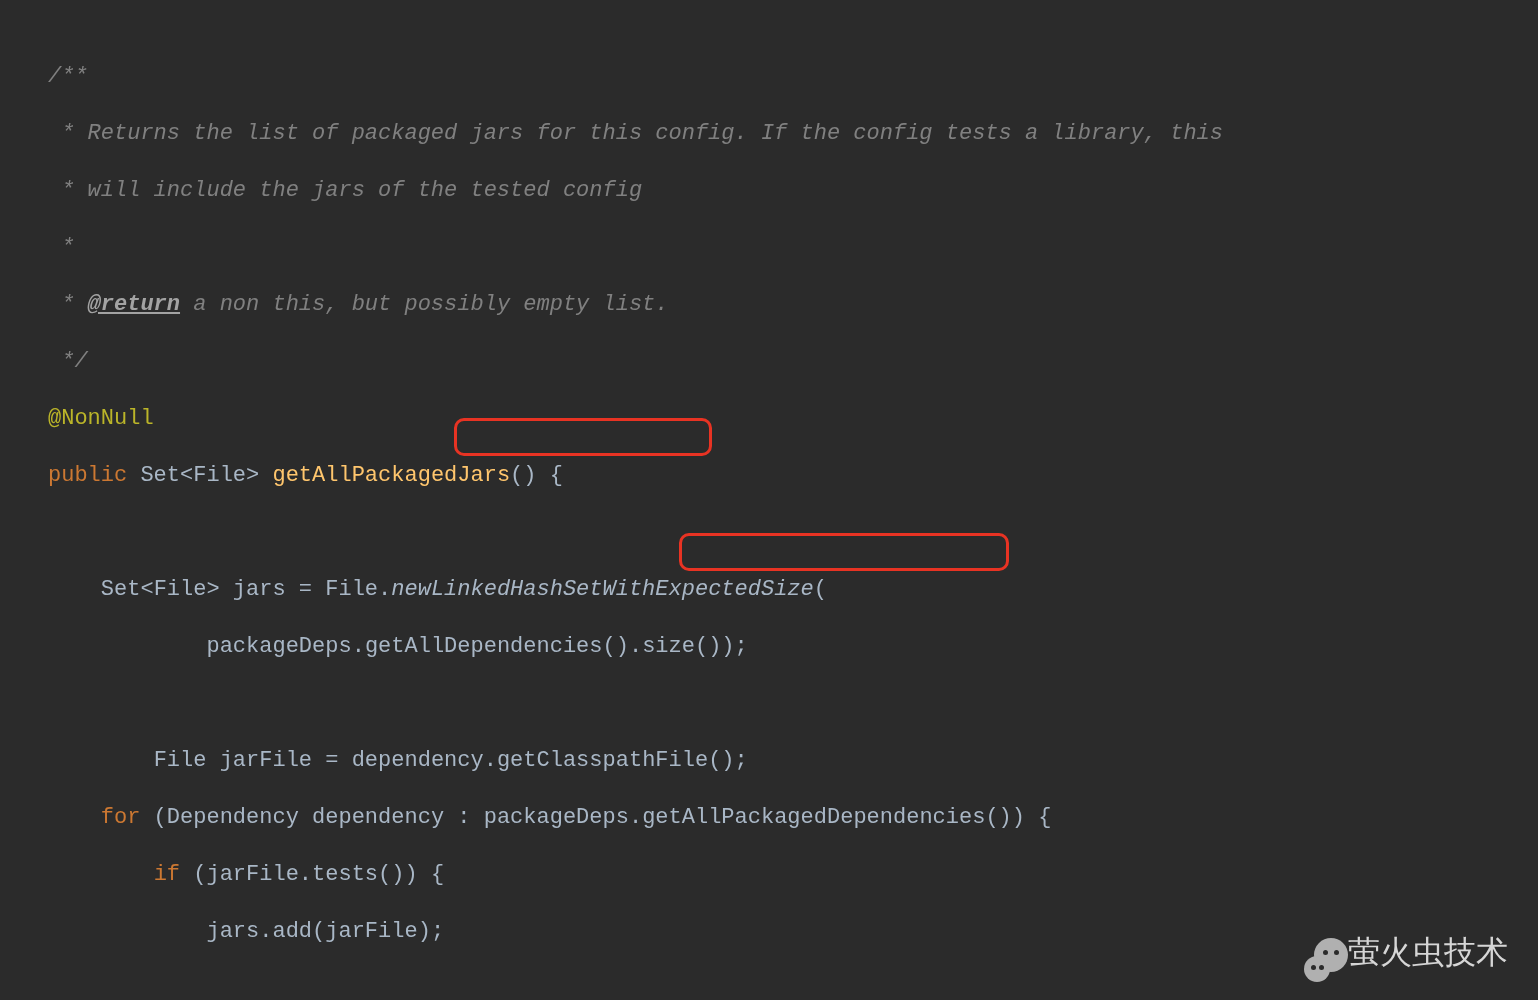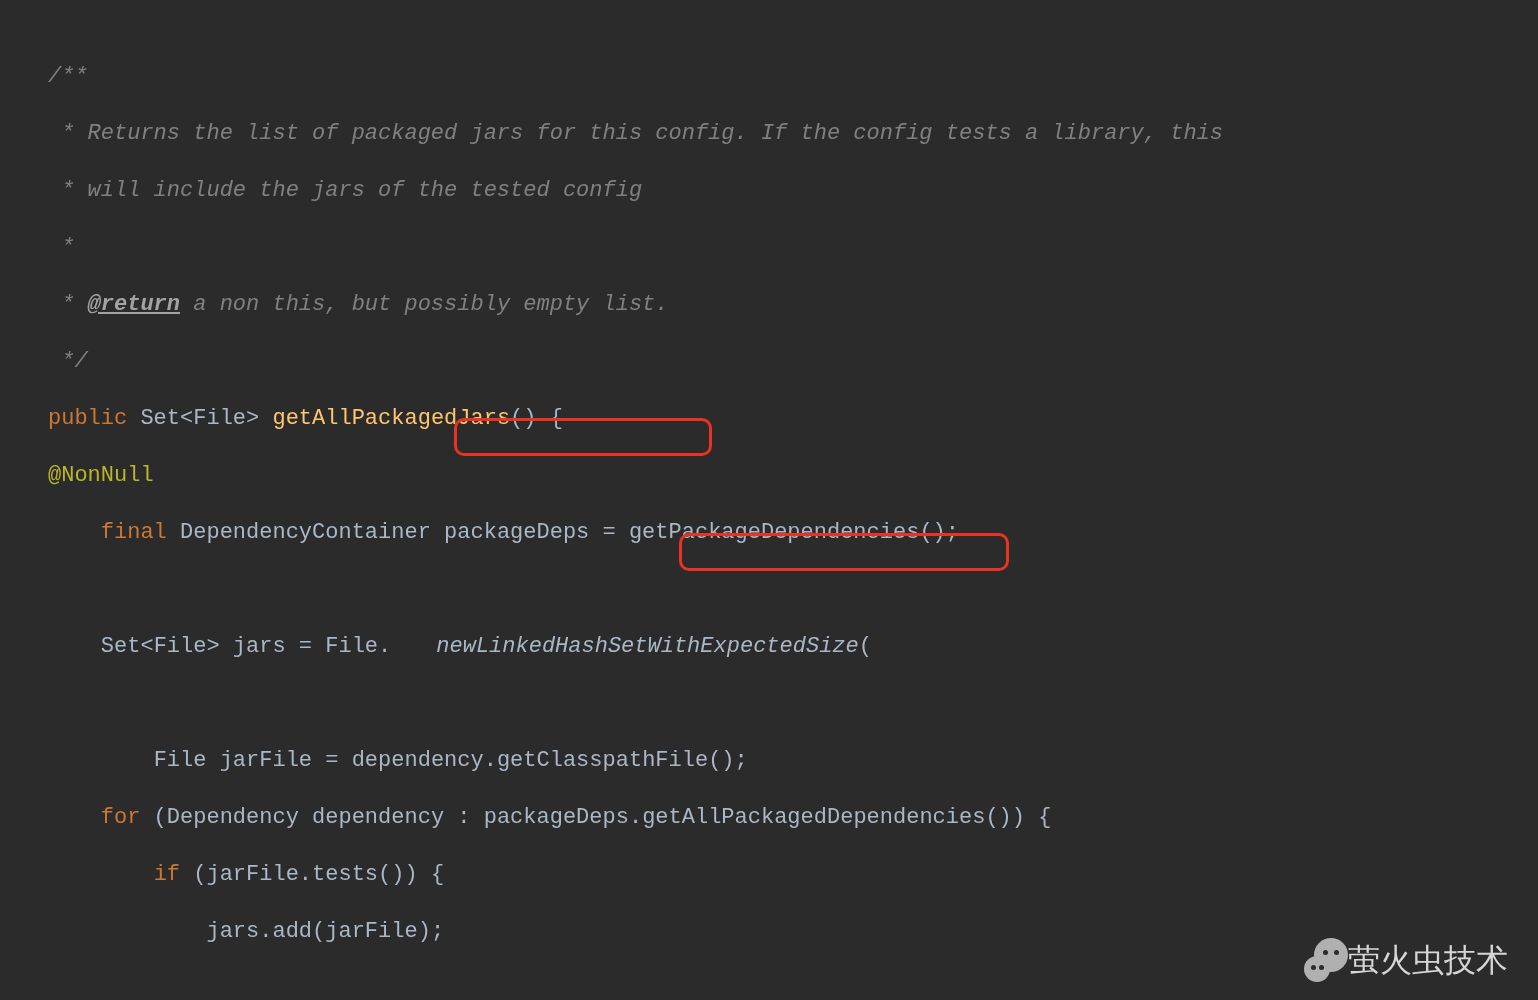--- a/index.html
+++ b/index.html
@@ -17,37 +17,37 @@
     padding: 34px 0 0 48px;
     white-space: pre;
   }
   .line { display: block; }
   .comment { color: #808080; font-style: italic; }
   .doc-tag { color: #a3a3a3; font-style: italic; font-weight: bold; text-decoration: underline; }
   .annotation { color: #bbb529; }
   .keyword { color: #cc7832; }
   .type { color: #a9b7c6; }
   .method-decl { color: #ffc66d; }
-  .static-call { color: #a9b7c6; font-style: italic; margin-left: 45px; }
+  .static-call { color: #a9b7c6; font-style: italic; }
   .plain { color: #a9b7c6; }
   .punct { color: #a9b7c6; }
   .hl-box {
     position: absolute;
     border: 3px solid #e83323;
     border-radius: 10px;
     pointer-events: none;
   }
   #hl1 { top: 418px; left: 454px; width: 258px; height: 38px; }
   #hl2 { top: 533px; left: 679px; width: 330px; height: 38px; }
   .watermark {
     position: absolute;
     bottom: 18px;
     right: 30px;
     display: flex;
-    align-items: center;
+    align-items: flex-start;
     gap: 0;
     color: #d6d6d6;
     font-family: sans-serif;
     font-size: 32px;
     font-weight: 500;
   }
   .wm-icon {
     position: relative;
     width: 44px;
     height: 44px;
@@ -71,25 +71,25 @@
 </head>
 <body>
 
 <div class="code-container">
 <span class="line"><span class="comment">/**</span></span>
 <span class="line"><span class="comment"> * Returns the list of packaged jars for this config. If the config tests a library, this</span></span>
 <span class="line"><span class="comment"> * will include the jars of the tested config</span></span>
 <span class="line"><span class="comment"> *</span></span>
 <span class="line"><span class="comment"> * </span><span class="doc-tag">@return</span><span class="comment"> a non this, but possibly empty list.</span></span>
 <span class="line"><span class="comment"> */</span></span>
+<span class="line"><span class="annotation">@NonNull</span></span>
 <span class="line"><span class="keyword">public</span><span class="plain"> </span><span class="type">Set</span><span class="punct">&lt;</span><span class="type">File</span><span class="punct">&gt; </span><span class="method-decl">getAllPackagedJars</span><span class="punct">() {</span></span>
-<span class="line"><span class="annotation">@NonNull</span></span>
-<span class="line"><span class="plain">    </span><span class="keyword">final</span><span class="plain"> </span><span class="type">DependencyContainer</span><span class="plain"> </span><span class="plain">packageDeps</span><span class="plain"> = </span><span class="plain">getPackageDependencies</span><span class="punct">();</span></span>
 <span class="line"> </span>
 <span class="line"><span class="plain">    </span><span class="type">Set</span><span class="punct">&lt;</span><span class="type">File</span><span class="punct">&gt; </span><span class="plain">jars</span><span class="plain"> = </span><span class="plain">File</span><span class="punct">.</span><span class="static-call">newLinkedHashSetWithExpectedSize</span><span class="punct">(</span></span>
+<span class="line"><span class="plain">            </span><span class="plain">packageDeps</span><span class="punct">.</span><span class="plain">getAllDependencies</span><span class="punct">().</span><span class="plain">size</span><span class="punct">());</span></span>
 <span class="line"> </span>
 <span class="line"><span class="plain">        </span><span class="type">File</span><span class="plain"> </span><span class="plain">jarFile</span><span class="plain"> = </span><span class="plain">dependency</span><span class="punct">.</span><span class="plain">getClasspathFile</span><span class="punct">();</span></span>
 <span class="line"><span class="plain">    </span><span class="keyword">for</span><span class="plain"> (</span><span class="type">Dependency</span><span class="plain"> </span><span class="plain">dependency</span><span class="plain"> : </span><span class="plain">packageDeps</span><span class="punct">.</span><span class="plain">getAllPackagedDependencies</span><span class="punct">()) {</span></span>
 <span class="line"><span class="plain">        </span><span class="keyword">if</span><span class="plain"> (</span><span class="plain">jarFile</span><span class="punct">.</span><span class="plain">tests</span><span class="punct">()) {</span></span>
 <span class="line"><span class="plain">            </span><span class="plain">jars</span><span class="punct">.</span><span class="plain">add</span><span class="punct">(</span><span class="plain">jarFile</span><span class="punct">);</span></span>
 
 
 
 
 

